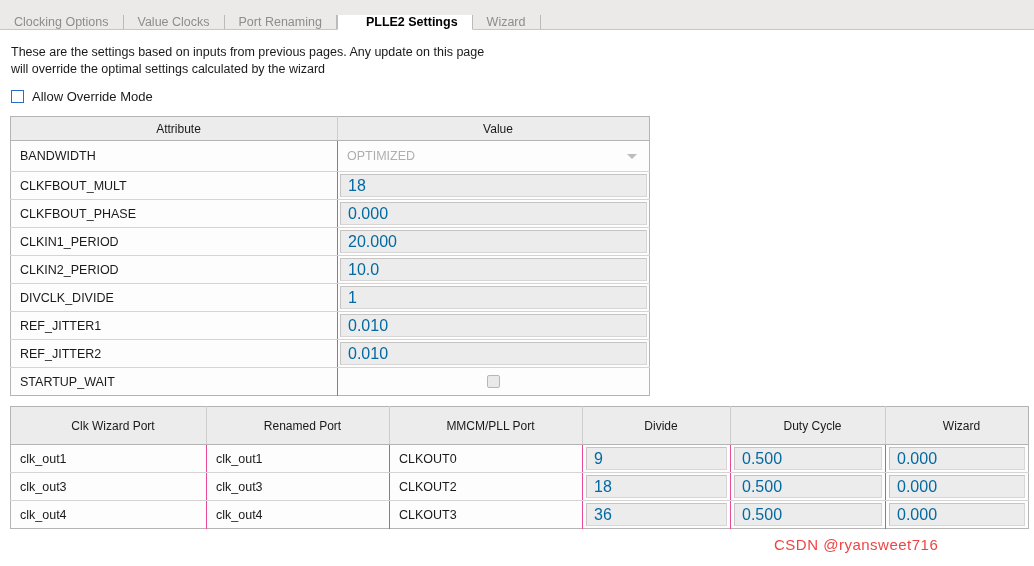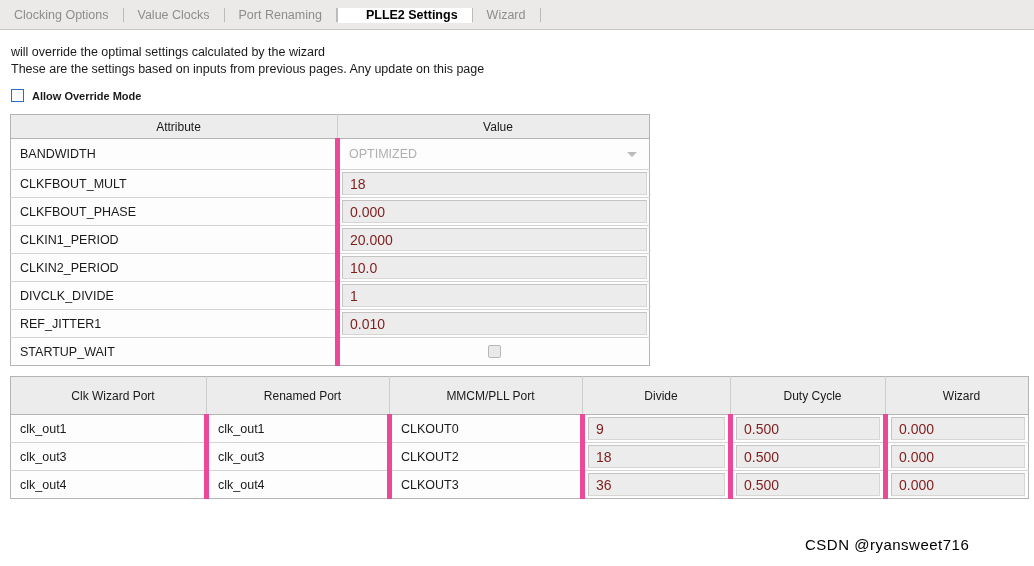--- a/index.html
+++ b/index.html
@@ -17,21 +17,21 @@
     position: relative;
   }
 
   
   .tabbar {
     position: relative;
     height: 30px;
     background: #eceae8;
     border-bottom: 1px solid #c8c6c4;
     display: flex;
-    align-items: center;
+    align-items: flex-end;
     box-sizing: border-box;
   }
   .tab {
     display: flex;
     align-items: center;
     padding: 0 14px;
     font-size: 12.5px;
     color: #8d8d8d;
     position: relative;
     box-sizing: border-box;
@@ -72,23 +72,22 @@
   .cb-blue {
     width: 13px;
     height: 13px;
     border: 1.6px solid #2a6ccb;
     background: #ffffff;
     box-sizing: border-box;
     display: inline-block;
   }
   .override-label {
     margin-left: 8px;
-    font-size: 11px;
+    font-size: 13px;
     color: #1a1a1a;
-    font-weight: bold;
   }
 
   
   .tbl {
     border: 1px solid #b6b4b2;
     border-collapse: collapse;
     background: #fdfdfd;
     table-layout: fixed;
     box-sizing: border-box;
   }
@@ -99,21 +98,21 @@
     font-weight: normal;
     font-size: 12px;
     color: #1a1a1a;
     text-align: center;
     padding: 0 0 0 9px;
     height: 24px;
     box-sizing: border-box;
   }
   .tbl th:last-child { border-right: none; }
   .tbl td {
-    border-right: 5px solid #ec4899;
+    border-right: 1px solid #ec4899;
     border-bottom: 1px solid #d6d4d2;
     font-size: 12.5px;
     color: #1a1a1a;
     padding: 0 0 0 9px;
     height: 28px;
     box-sizing: border-box;
     vertical-align: middle;
     background: #fdfdfd;
   }
   .tbl td:last-child { border-right: none; }
@@ -138,22 +137,22 @@
     flex: 1 1 auto;
     height: 23px;
     background: #ececec;
     border: 1px solid #c6c4c2;
     border-right-color: #d8d6d4;
     border-bottom-color: #d8d6d4;
     box-sizing: border-box;
     display: flex;
     align-items: center;
     padding-left: 7px;
-    font-size: 14px;
-    color: #7f1d1d;
+    font-size: 16px;
+    color: #0369a1;
   }
   .combofield {
     flex: 1 1 auto;
     height: 26px;
     background: #fdfdfd;
     border: none;
     box-sizing: border-box;
     display: flex;
     align-items: center;
     justify-content: space-between;
@@ -190,24 +189,24 @@
     width: 1018px;
   }
   #ports-table th { height: 38px; }
   #ports-table td { height: 28px; }
   #ports-table td.inputcell { padding: 0; }
   #ports-table td.inputcell .fieldwrap { padding: 2px 3px; }
 
   
   .watermark {
     position: absolute;
-    left: 805px;
+    left: 774px;
     top: 536px;
     font-size: 15px;
-    color: #000000;
+    color: #ef4444;
     font-family: "Liberation Sans", sans-serif;
     letter-spacing: 0.5px;
     pointer-events: none;
     white-space: nowrap;
   }
 </style>
 </head>
 <body>
 
 <div class="tabbar">
@@ -223,22 +222,22 @@
   <div class="tab active">
     <span>PLLE2 Settings</span>
   </div>
   <div class="tab">
     <span>Wizard</span>
   </div>
   <div class="tabfill"></div>
 </div>
 
 <div class="desc">
+  <div>These are the settings based on inputs from previous pages. Any update on this page</div>
   <div>will override the optimal settings calculated by the wizard</div>
-  <div>These are the settings based on inputs from previous pages. Any update on this page</div>
 </div>
 
 <div class="override-row">
   <span class="cb-blue"></span>
   <span class="override-label">Allow Override Mode</span>
 </div>
 
 <table class="tbl" id="attr-table">
   <colgroup>
     <col style="width:327px">
@@ -297,20 +296,28 @@
       <tr>
         <td>DIVCLK_DIVIDE</td>
         <td class="valcell">
           <div class="fieldwrap">
             <div class="txtfield">1</div>
           </div>
         </td>
       </tr>
       <tr>
         <td>REF_JITTER1</td>
+        <td class="valcell">
+          <div class="fieldwrap">
+            <div class="txtfield">0.010</div>
+          </div>
+        </td>
+      </tr>
+      <tr>
+        <td>REF_JITTER2</td>
         <td class="valcell">
           <div class="fieldwrap">
             <div class="txtfield">0.010</div>
           </div>
         </td>
       </tr>
       <tr>
         <td>STARTUP_WAIT</td>
         <td class="valcell">
           <div class="fieldwrap">

